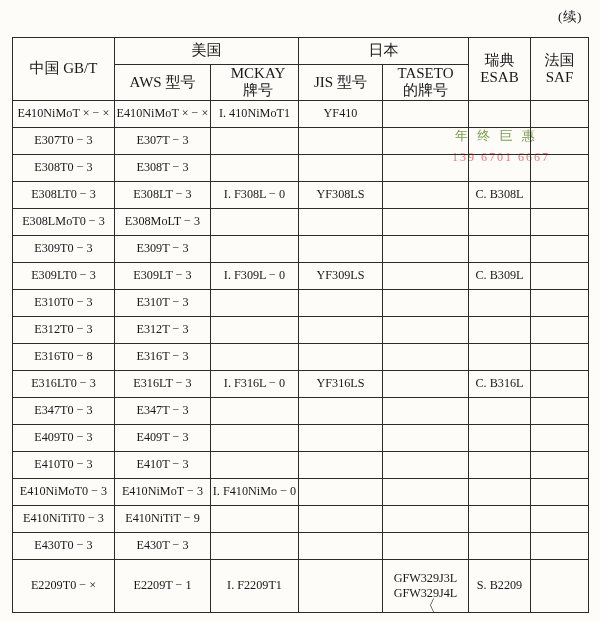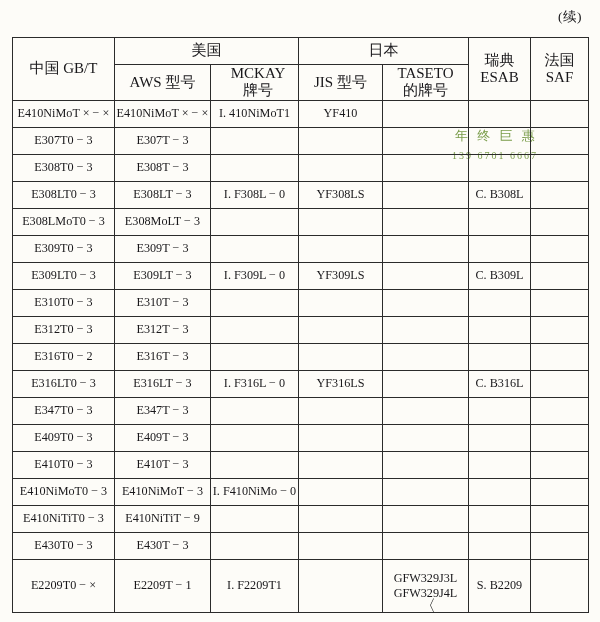--- a/index.html
+++ b/index.html
@@ -88,22 +88,22 @@
     font-size: 13px;
     letter-spacing: 3px;
     opacity: 0.75;
     pointer-events: none;
     white-space: nowrap;
   }
   .stamp2 {
     position: absolute;
     top: 150px;
     left: 452px;
-    color: #4d7c0f;
-    font-size: 10px;
+    color: #ef4444;
+    font-size: 12px;
     letter-spacing: 2px;
     opacity: 0.75;
     pointer-events: none;
     white-space: nowrap;
   }
 </style>
 </head>
 <body>
 
 <div class="page">
@@ -216,21 +216,21 @@
         <tr>
           <td>E312T0 − 3</td>
           <td>E312T − 3</td>
           <td></td>
           <td></td>
           <td></td>
           <td></td>
           <td></td>
         </tr>
         <tr>
-          <td>E316T0 − 2</td>
+          <td>E316T0 − 8</td>
           <td>E316T − 3</td>
           <td></td>
           <td></td>
           <td></td>
           <td></td>
           <td></td>
         </tr>
         <tr>
           <td>E316LT0 − 3</td>
           <td>E316LT − 3</td>

